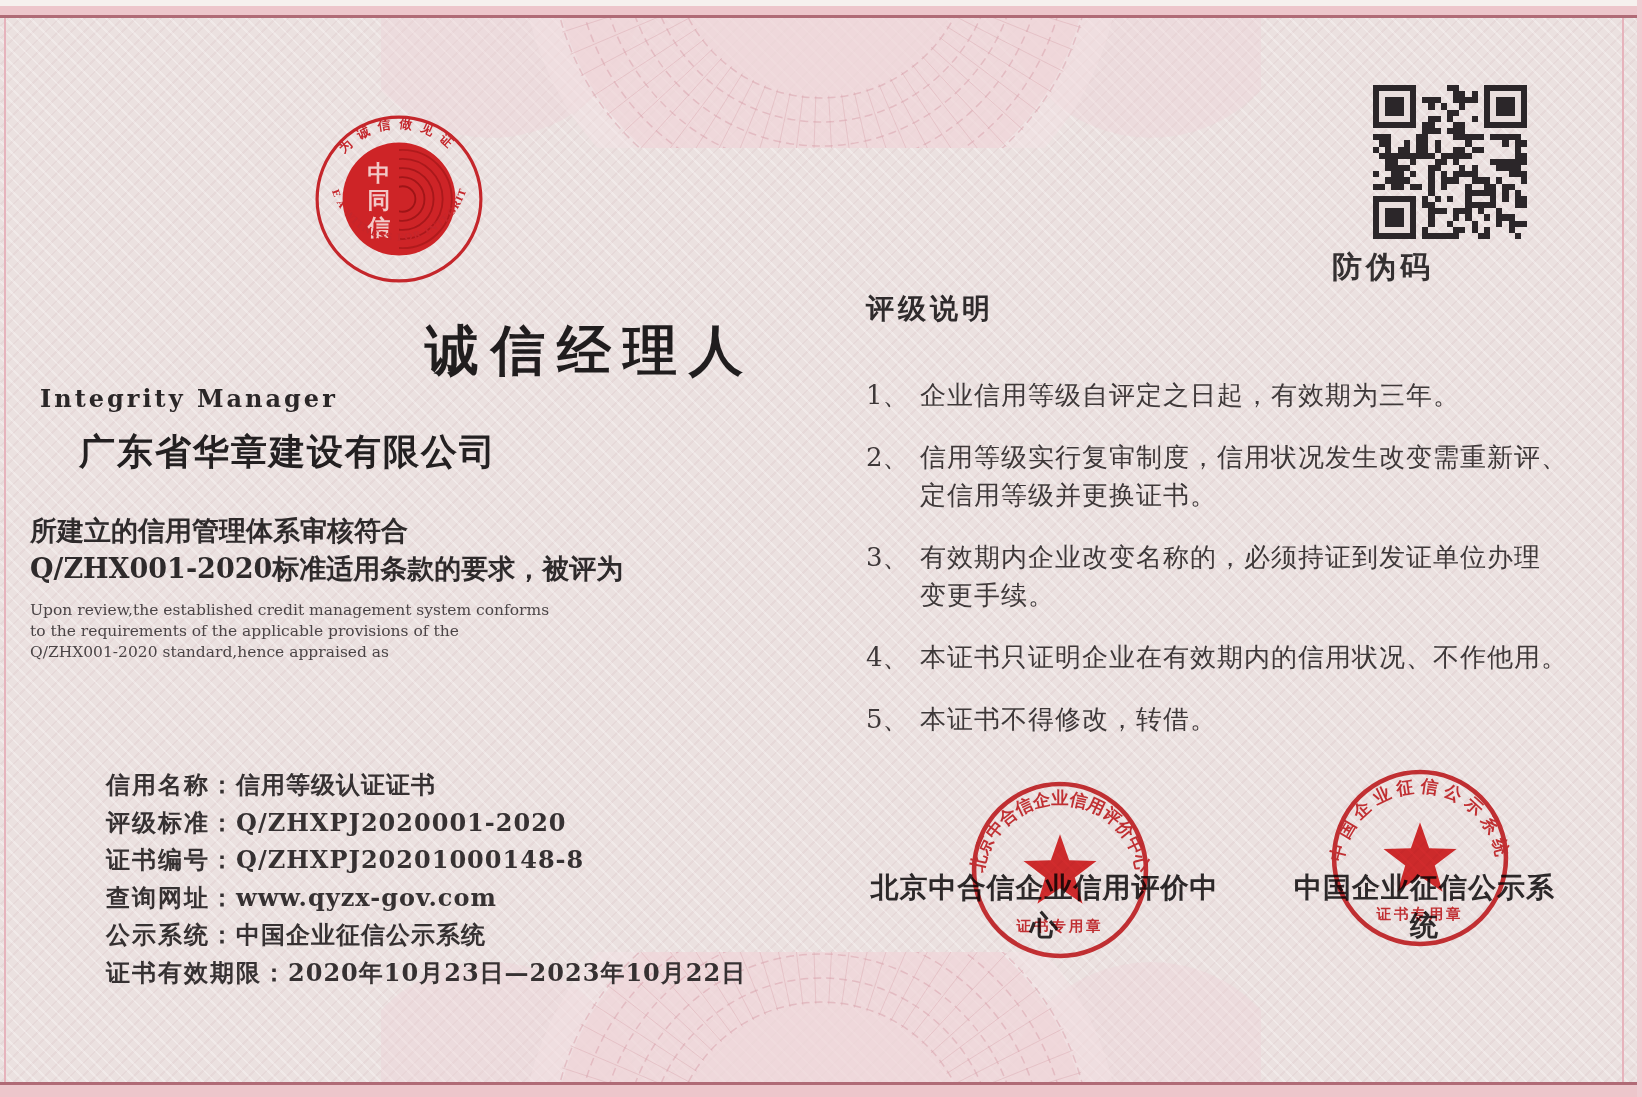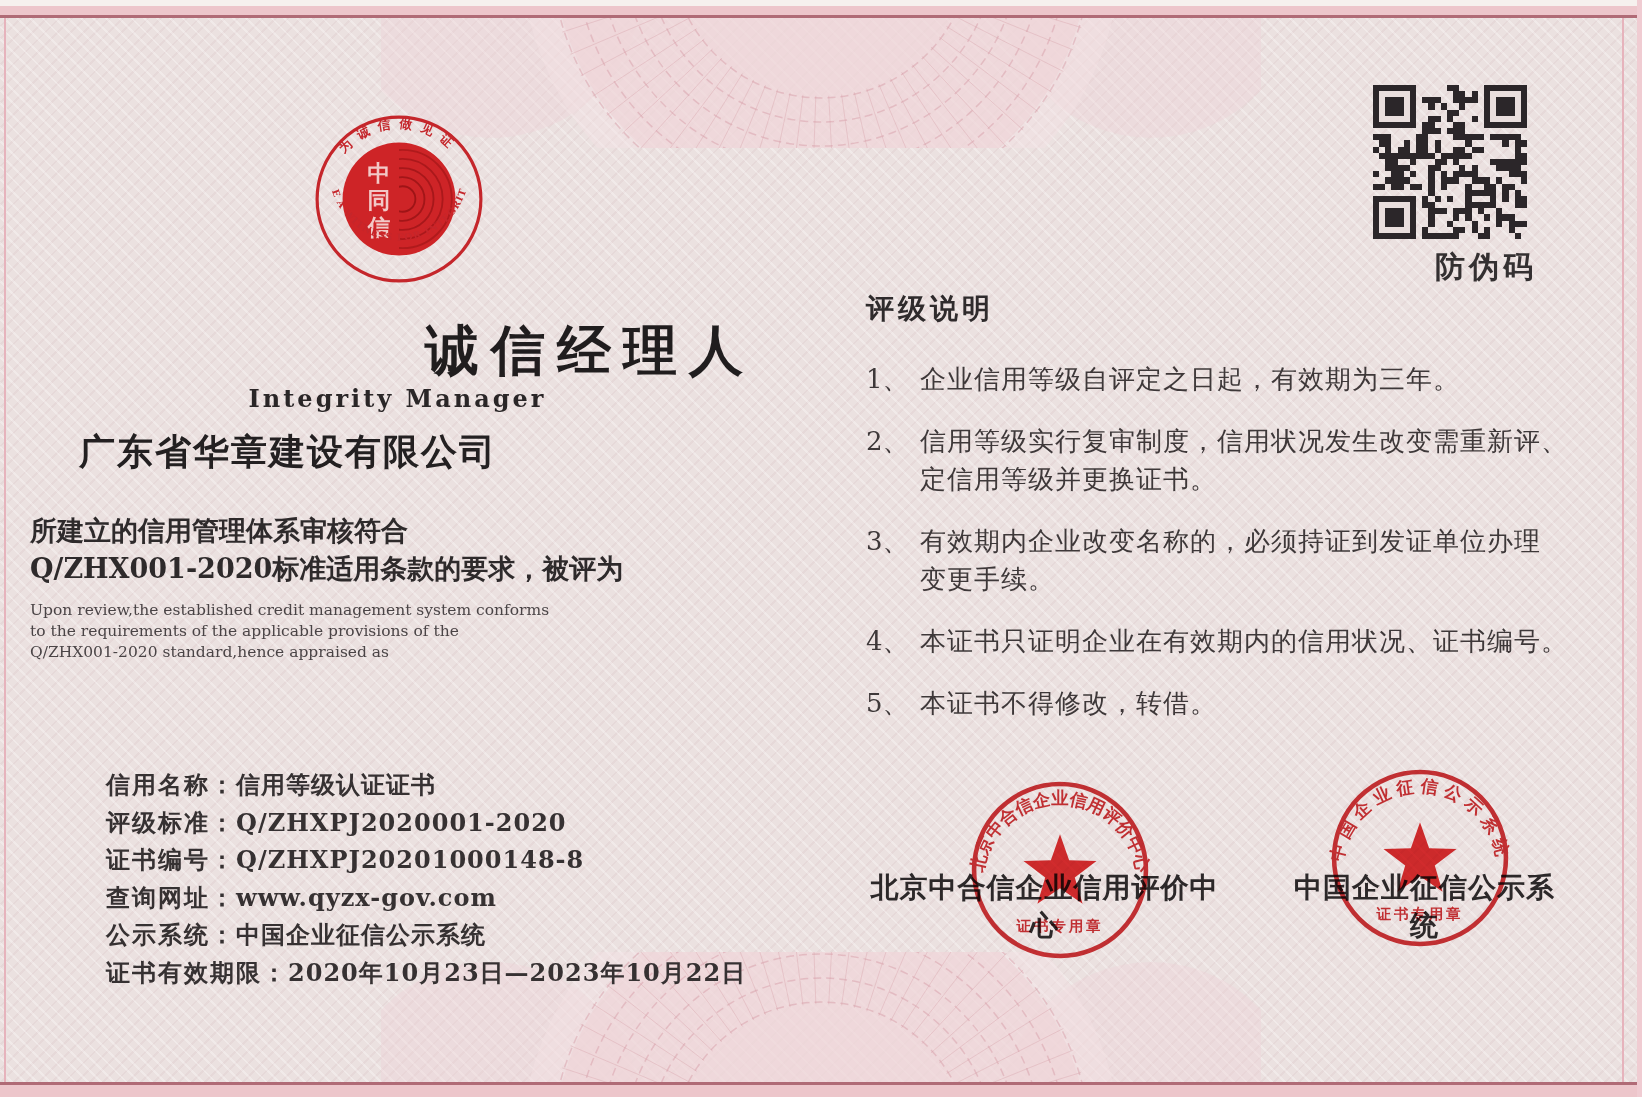--- a/index.html
+++ b/index.html
@@ -22,39 +22,39 @@
   .line-right{position:absolute;right:18px;top:18px;bottom:15px;width:2px;background:#e6b3bc;}
   .band-right{position:absolute;right:0;top:0;bottom:0;width:5px;background:#f0ccd2;}
   .fan{position:absolute;pointer-events:none;}
   .fan-top{left:381px;top:18px;}
   .fan-bottom{left:381px;bottom:15px;transform:scaleY(-1);}
   
   .badge{position:absolute;left:308px;top:108px;}
   
   .title{position:absolute;left:40px;top:315px;width:715px;text-align:right;
     font-size:54px;font-weight:bold;letter-spacing:12px;color:#201d1e;}
-  .subtitle-en{position:absolute;left:40px;top:384px;width:715px;text-align:center;
+  .subtitle-en{position:absolute;left:40px;top:384px;width:715px;
     font-size:24px;font-weight:bold;letter-spacing:3px;color:#2a2627;}
   .company{position:absolute;left:42px;top:428px;font-size:36px;font-weight:bold;letter-spacing:2px;color:#232021;margin-left:37px;}
   .statements{position:absolute;left:30px;top:512px;width:620px;text-align:left;}
   .stmt-cn{font-size:27px;font-weight:bold;color:#2e2a2b;line-height:38px;}
   .stmt-en{font-size:15.5px;color:#4a4446;line-height:21px;}
   .stmt-en-wrap{margin-top:12px;}
   .award{position:absolute;left:126px;top:650px;font-size:58px;font-weight:bold;
     letter-spacing:6px;color:#c4262b;}
   
   .details{position:absolute;left:106px;top:766px;font-size:24px;font-weight:bold;color:#363132;}
   .detail-row{line-height:37.5px;letter-spacing:1px;}
   .detail-label{letter-spacing:2px;}
   
   .qr-wrap{position:absolute;left:1373px;top:85px;width:154px;height:154px;}
-  .qr-label{position:absolute;left:1363px;top:247px;width:174px;text-align:right;
+  .qr-label{position:absolute;left:1296px;top:247px;width:174px;text-align:center;
     font-size:30px;font-weight:bold;letter-spacing:4px;color:#343031;}
   .rating{position:absolute;left:866px;top:290px;width:745px;}
-  .rating-title{font-size:28px;font-weight:bold;letter-spacing:4px;color:#2f2b2c;margin-bottom:32px;}
+  .rating-title{font-size:28px;font-weight:bold;letter-spacing:4px;color:#2f2b2c;margin-bottom:48px;}
   .r-item{display:flex;margin-bottom:24px;font-size:26px;color:#3e3839;line-height:38px;}
   .r-num{width:54px;flex:none;}
   .r-text{flex:1;letter-spacing:1px;}
   
   .org{position:absolute;top:869px;font-size:28px;font-weight:bold;color:#2c2829;letter-spacing:1px;text-align:center;}
   .org-left{left:862px;width:365px;}
   .org-right{left:1282px;width:285px;}
   .stamp{position:absolute;mix-blend-mode:multiply;opacity:.95;}
   .stamp-left{left:964px;top:774px;}
   .stamp-right{left:1324px;top:762px;}
@@ -467,21 +467,21 @@
     </div>
     <div class="r-item">
       <span class="r-num">3、</span>
       <span class="r-text">
         <div>有效期内企业改变名称的，必须持证到发证单位办理</div>
         <div>变更手续。</div>
       </span>
     </div>
     <div class="r-item">
       <span class="r-num">4、</span>
-      <span class="r-text">本证书只证明企业在有效期内的信用状况、证书编号。</span>
+      <span class="r-text">本证书只证明企业在有效期内的信用状况、不作他用。</span>
     </div>
     <div class="r-item">
       <span class="r-num">5、</span>
       <span class="r-text">本证书不得修改，转借。</span>
     </div>
   </div>
 
   <div class="org org-left">北京中合信企业信用评价中心</div>
   <div class="org org-right">中国企业征信公示系统</div>
 

